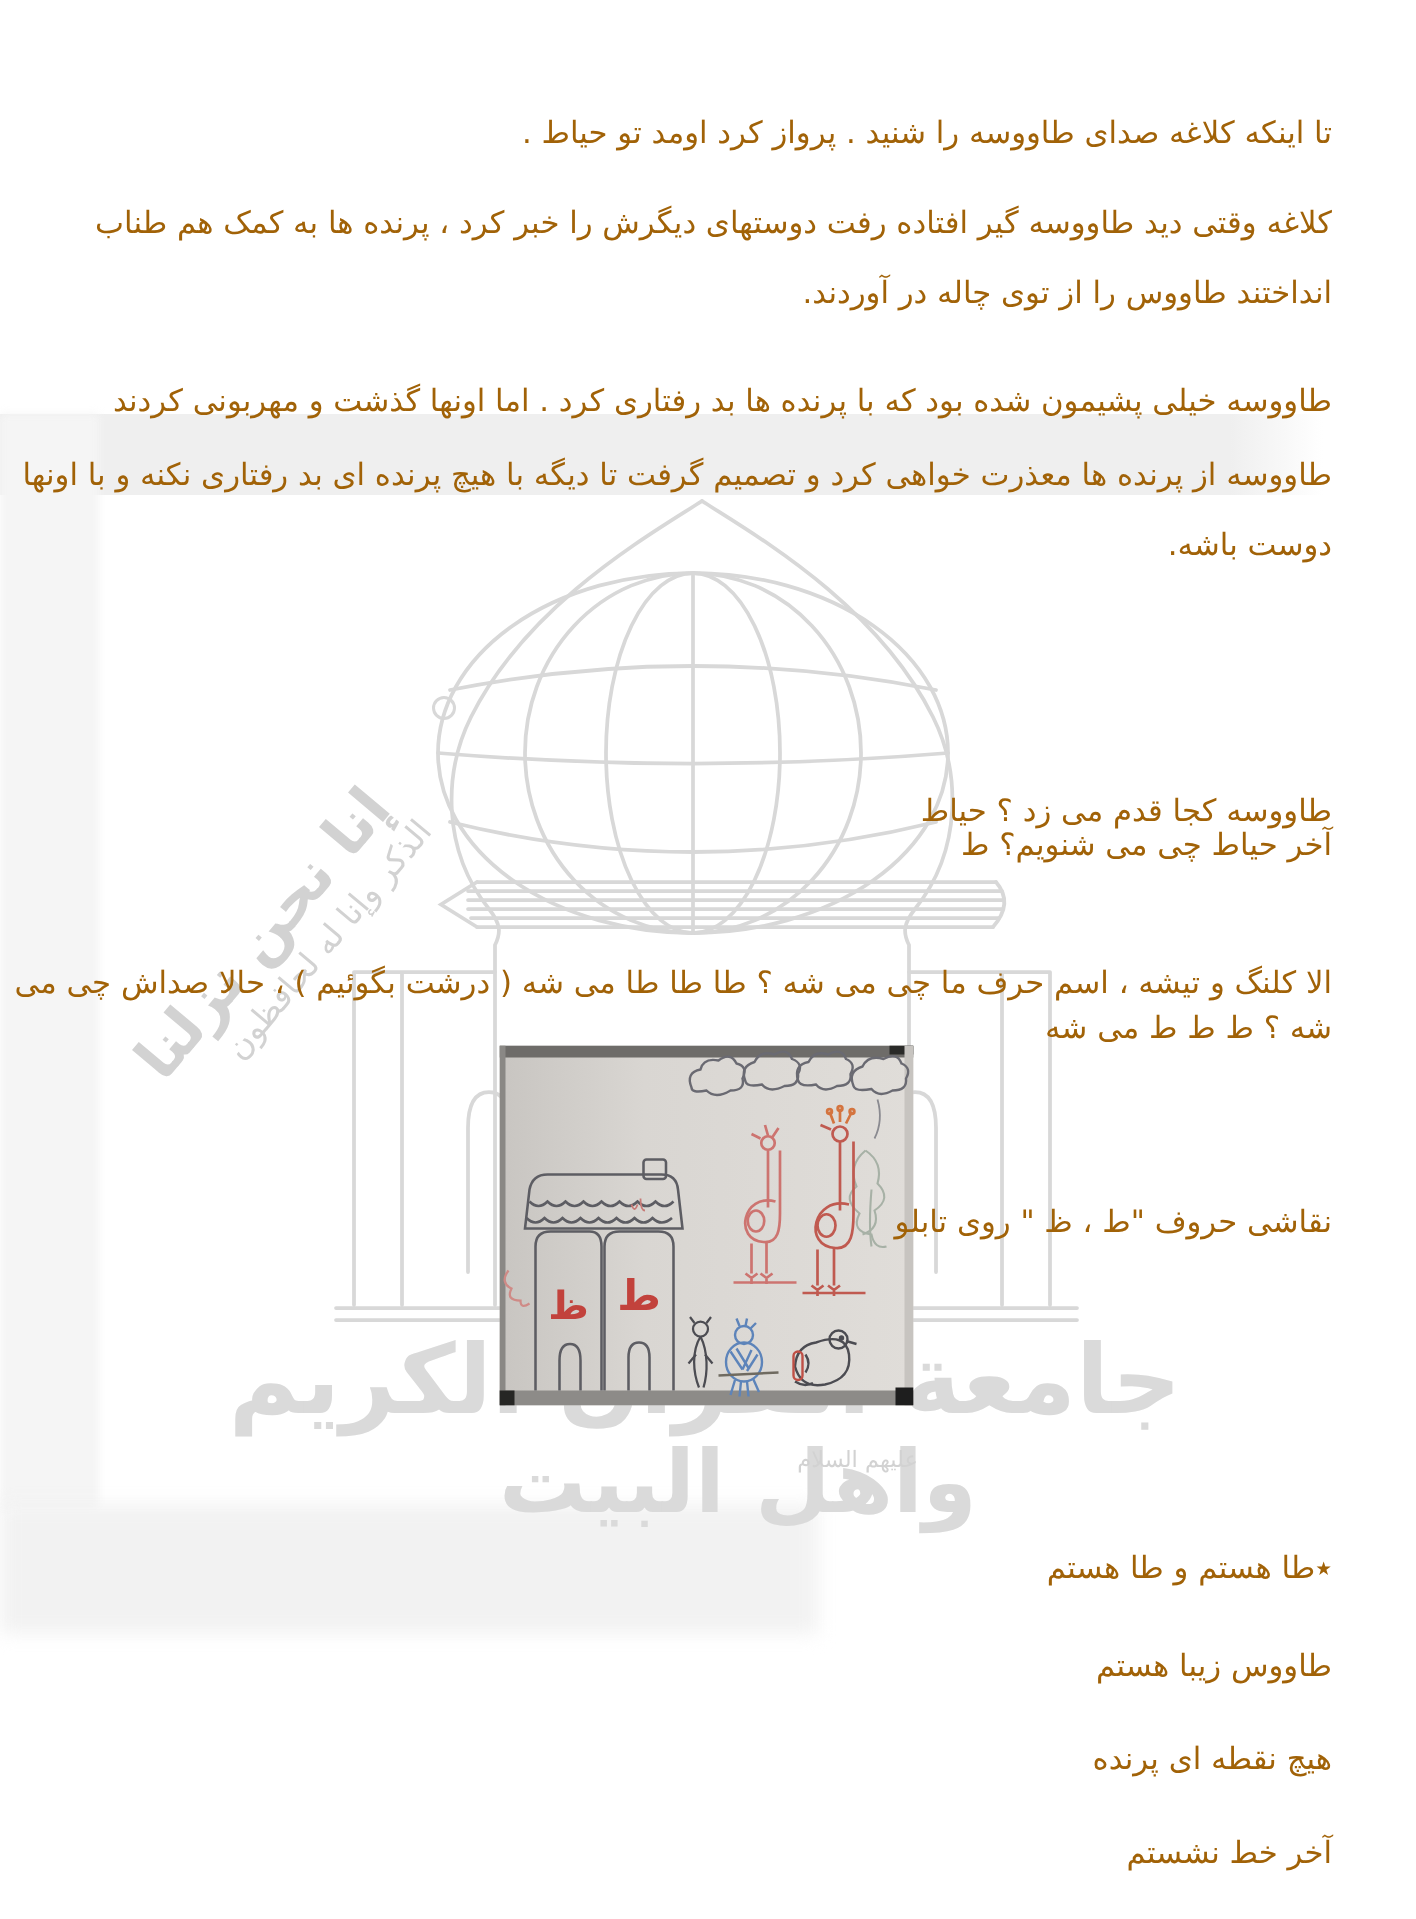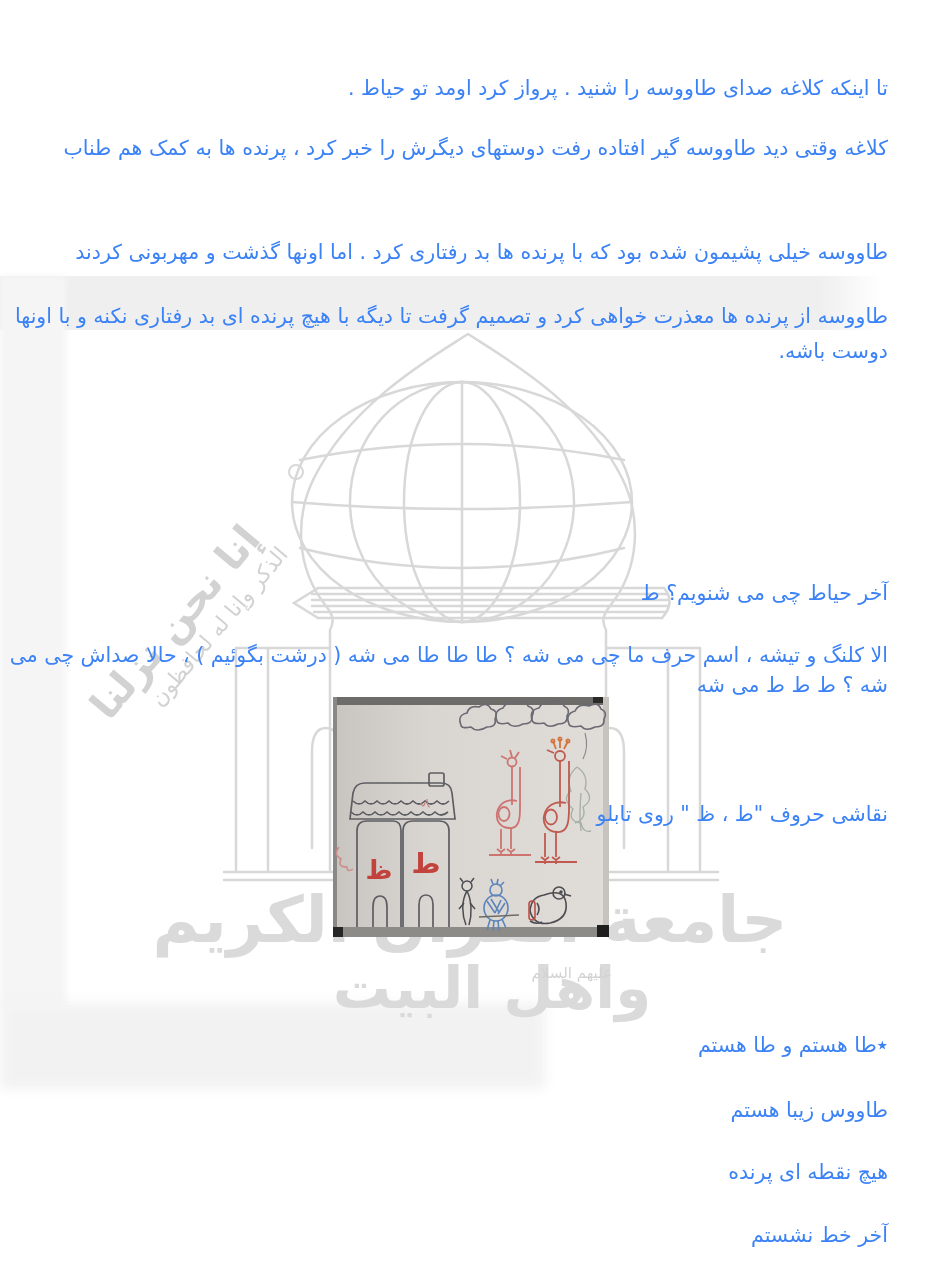--- a/index.html
+++ b/index.html
@@ -24,21 +24,21 @@
   .shade-bottompatch{
     left:0;top:1003px;width:545px;height:86px;
     background:#f2f2f2;filter:blur(6px);
   }
   .watermark{position:absolute;left:0;top:0;z-index:1;pointer-events:none;}
   .photo{
     position:absolute;left:333px;top:697px;width:276px;height:240px;z-index:2;
   }
   .txt{
     position:absolute;right:56px;z-index:3;
-    font-size:20.5px;line-height:26px;color:#3b82f6;
+    font-size:20.5px;line-height:26px;color:#a16207;
     white-space:nowrap;direction:rtl;text-align:right;
   }
   svg text{font-family:"DejaVu Sans",sans-serif;}
 </style>
 </head>
 <body>
 
 <div class="page">
 
   <div class="shade shade-band"></div>
@@ -83,24 +83,26 @@
     </g>
     <circle cx="296" cy="472" r="7" fill="none" stroke="#d8d8d8" stroke-width="2"></circle>
 
     <text x="470" y="942" text-anchor="middle" font-size="64" font-weight="bold" fill="#dadada">جامعة القرآن الكريم</text>
     <text x="492" y="1008" text-anchor="middle" font-size="58" font-weight="bold" fill="#dadada">واهل البيت</text>
     <text x="612" y="978" font-size="15" fill="#d2d2d2">علیهم السلام</text>
   </svg>
 
   <div class="txt" style="top:75px">تا اینکه کلاغه صدای طاووسه را شنید . پرواز کرد اومد تو حیاط .</div>
   <div class="txt" style="top:135px">کلاغه وقتی دید طاووسه گیر افتاده رفت دوستهای دیگرش را خبر کرد ، پرنده ها به کمک هم طناب</div>
-  <div class="txt" style="top:239px">طاووسه خیلی پشیمون شده بود که با پرنده ها بد رفتاری کرد . اما اونها گذشت و مهربونی کردند</div>
+  <div class="txt" style="top:182px">انداختند طاووس را از توی چاله در آوردند.</div>
+  <div class="txt" style="top:254px">طاووسه خیلی پشیمون شده بود که با پرنده ها بد رفتاری کرد . اما اونها گذشت و مهربونی کردند</div>
   <div class="txt" style="top:303px">طاووسه از پرنده ها معذرت خواهی کرد و تصمیم گرفت تا دیگه با هیچ پرنده ای بد رفتاری نکنه و با اونها</div>
-  <div class="txt" style="top:338px">دوست باشه.</div>
-  <div class="txt" style="top:580px">آخر حیاط چی می شنویم؟ ط</div>
+  <div class="txt" style="top:350px">دوست باشه.</div>
+  <div class="txt" style="top:527px">طاووسه کجا قدم می زد ؟  حیاط</div>
+  <div class="txt" style="top:550px">آخر حیاط چی می شنویم؟ ط</div>
   <div class="txt" style="top:642px">الا کلنگ و تیشه ، اسم حرف ما چی می شه  ؟ طا طا طا می شه ( درشت بگوئیم ) ،  حالا صداش چی می</div>
   <div class="txt" style="top:672px">شه ؟ ط ط ط می شه</div>
 
   <div class="txt" style="top:801px">نقاشی حروف "ط ، ظ " روی تابلو</div>
 
   <div class="txt" style="top:1032px">٭طا هستم و طا هستم</div>
   <div class="txt" style="top:1097px">طاووس زیبا هستم</div>
   <div class="txt" style="top:1159px">هیچ نقطه ای پرنده</div>
   <div class="txt" style="top:1222px">آخر خط نشستم</div>
 

